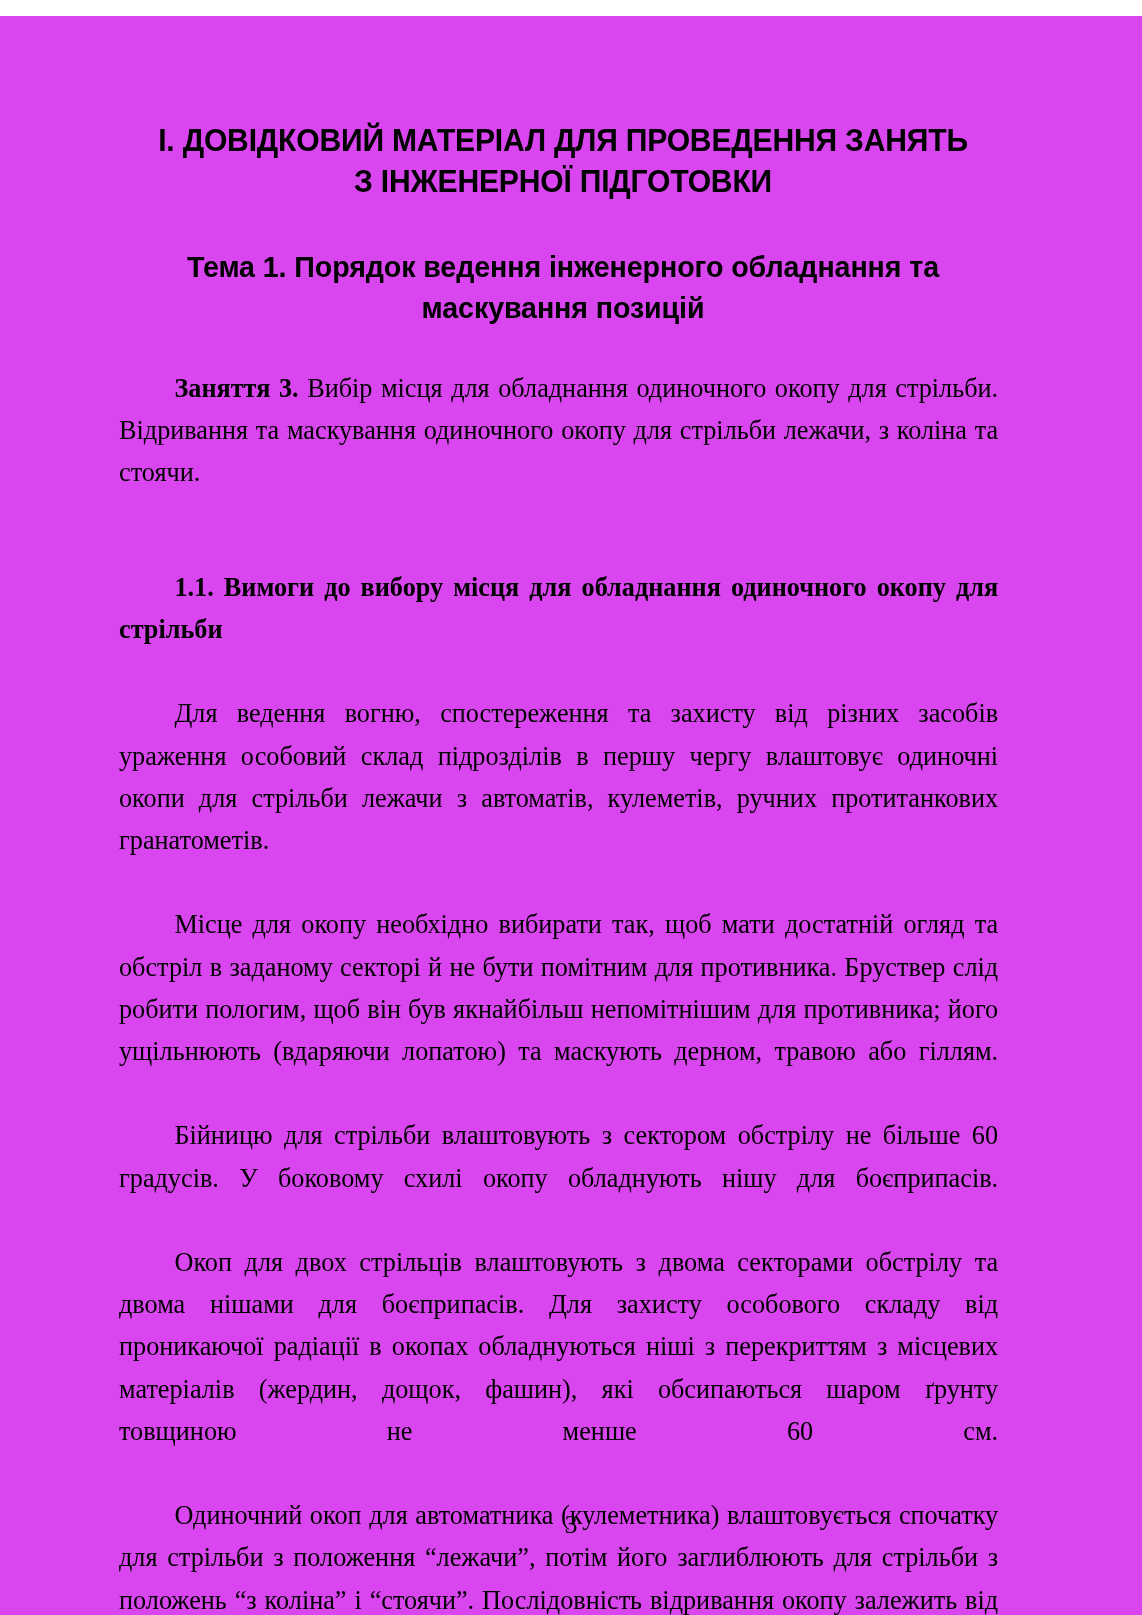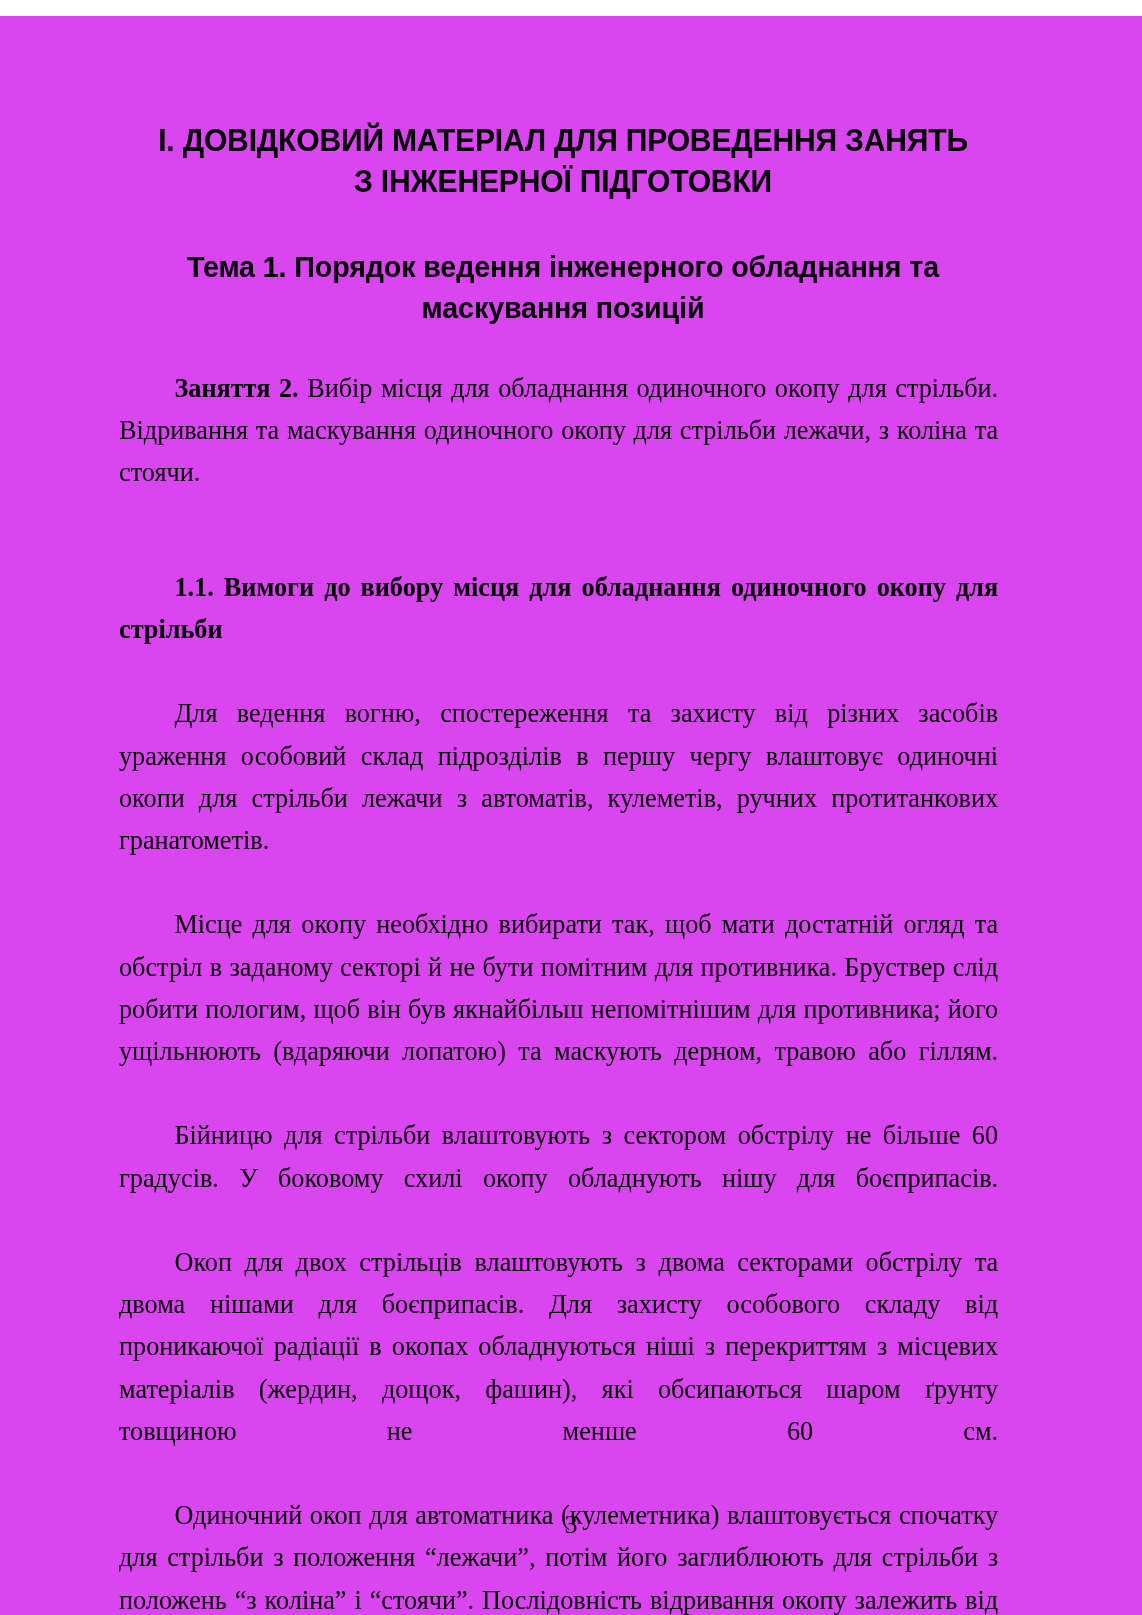--- a/index.html
+++ b/index.html
@@ -125,21 +125,21 @@
       <span class="line">З ІНЖЕНЕРНОЇ ПІДГОТОВКИ</span>
     </h1>
 
     <h2 class="topic-title">
       <span class="line">Тема 1. Порядок ведення інженерного обладнання та</span>
       <span class="line">маскування позицій</span>
     </h2>
 
     <div class="body-block">
 
-      <p class="para"><b class="run">Заняття 2.</b><span> Вибір місця для обладнання одиночного окопу для стрільби. Відривання та маскування одиночного окопу для стрільби лежачи, з коліна та стоячи.</span></p>
+      <p class="para"><b class="run">Заняття 3.</b><span> Вибір місця для обладнання одиночного окопу для стрільби. Відривання та маскування одиночного окопу для стрільби лежачи, з коліна та стоячи.</span></p>
 
       <p class="subhead">1.1. Вимоги до вибору місця для обладнання одиночного окопу для стрільби</p>
 
       <p class="para">Для ведення вогню, спостереження та захисту від різних засобів ураження особовий склад підрозділів в першу чергу влаштовує одиночні окопи для стрільби лежачи з автоматів, кулеметів, ручних протитанкових гранатометів.</p>
 
       <p class="para">Місце для окопу необхідно вибирати так, щоб мати достатній огляд та обстріл в заданому секторі й не бути помітним для противника. Бруствер слід робити пологим, щоб він був якнайбільш непомітнішим для противника; його ущільнюють (вдаряючи лопатою) та маскують дерном, травою або гіллям.</p>
 
       <p class="para">Бійницю для стрільби влаштовують з сектором обстрілу не більше 60 градусів. У боковому схилі окопу обладнують нішу для боєприпасів.</p>
 
       <p class="para">Окоп для двох стрільців влаштовують з двома секторами обстрілу та двома нішами для боєприпасів. Для захисту особового складу від проникаючої радіації в окопах обладнуються ніші з перекриттям з місцевих матеріалів (жердин, дощок, фашин), які обсипаються шаром ґрунту товщиною не менше 60 см.</p>

